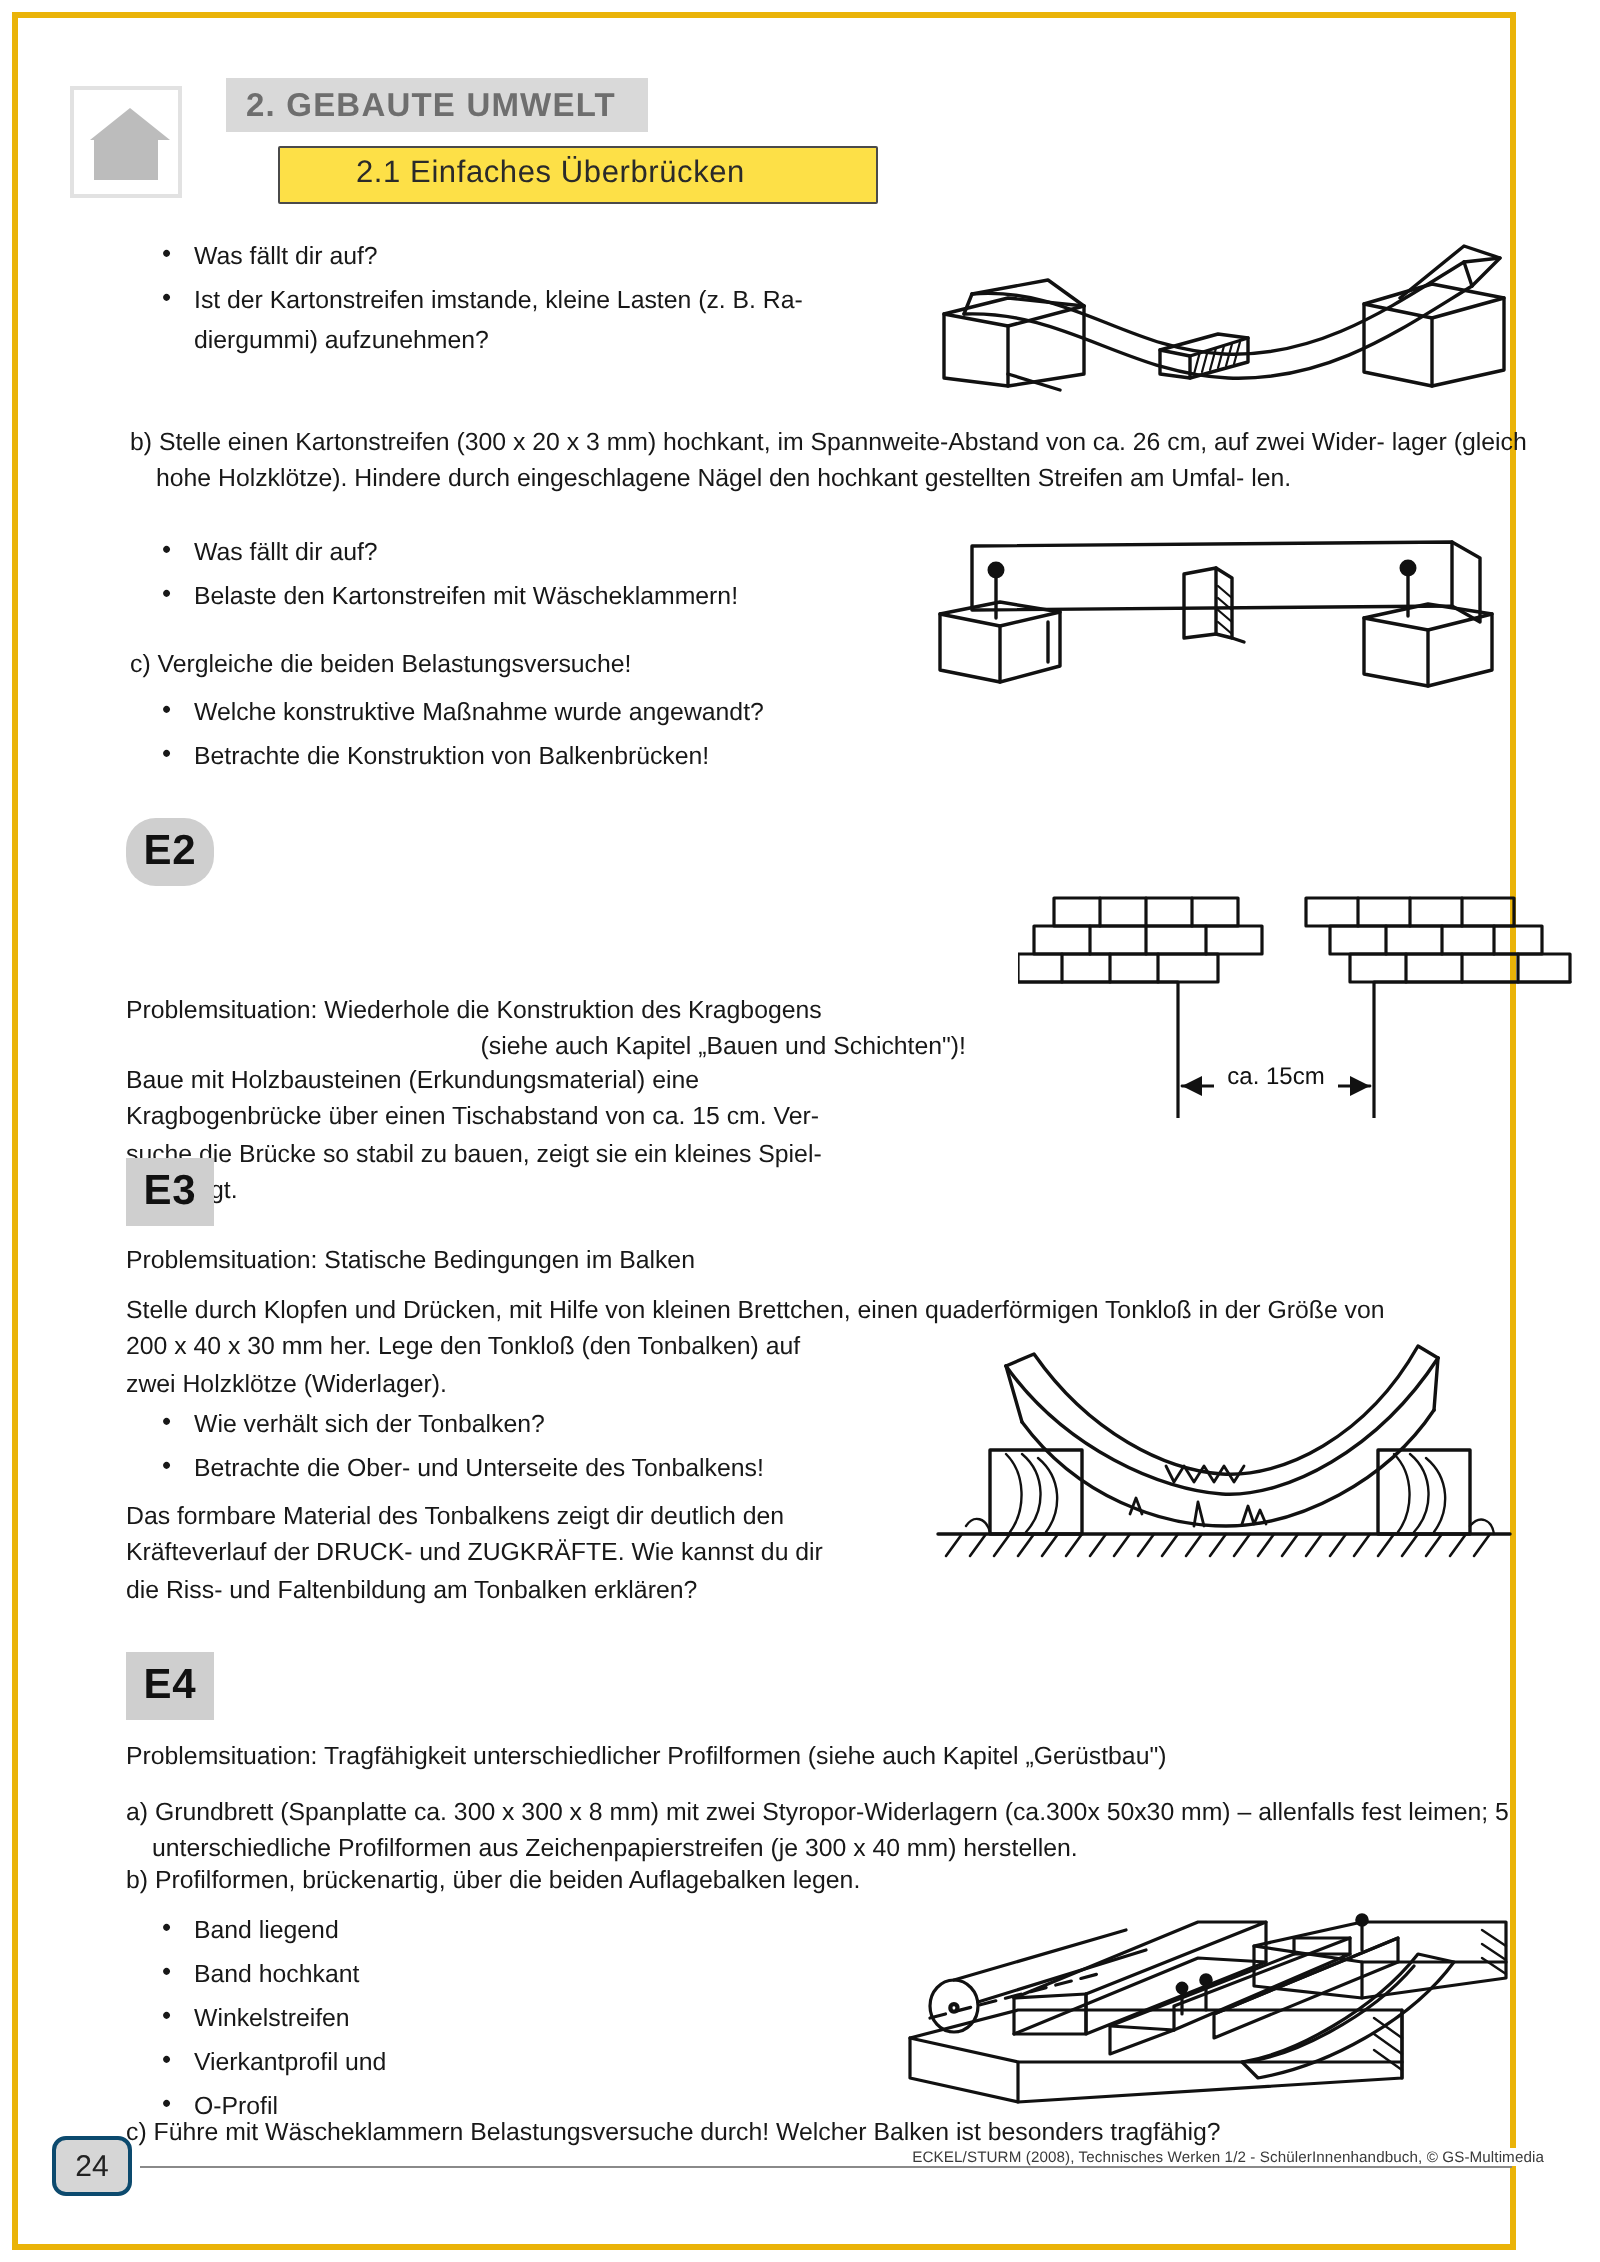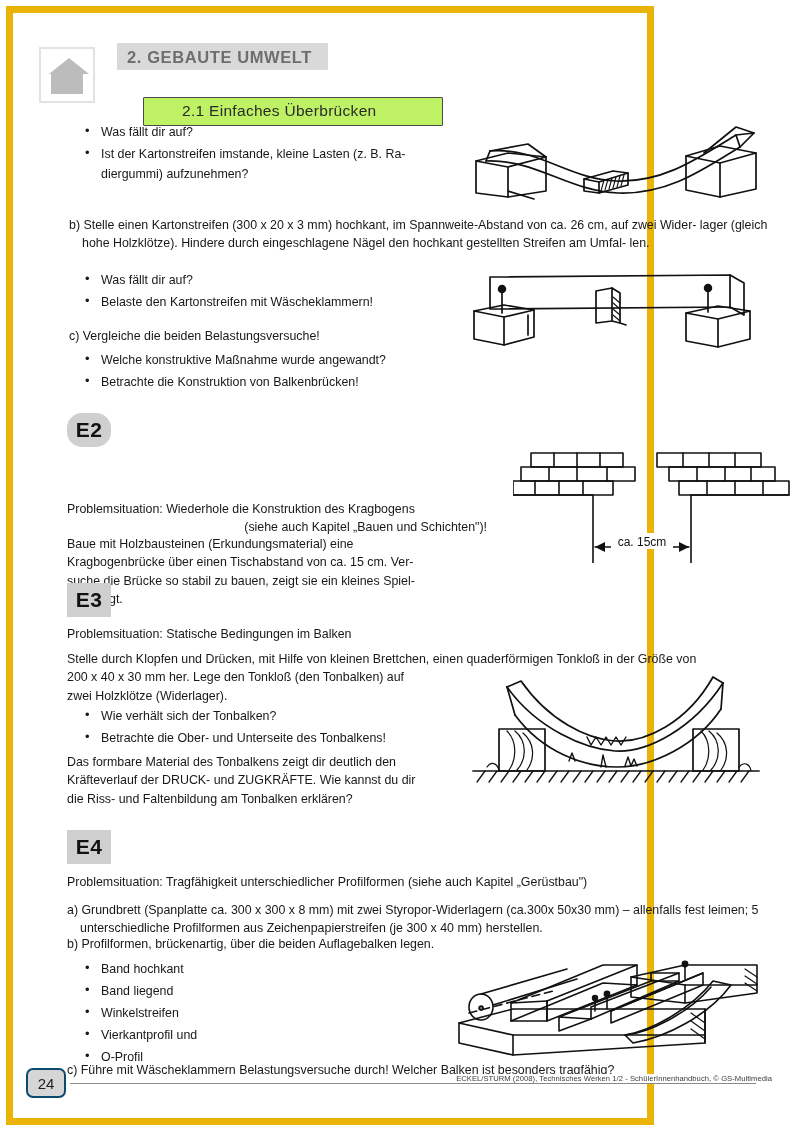--- a/index.html
+++ b/index.html
@@ -11,22 +11,22 @@
     width: 800px; height: 1131px;
     font-family: "Liberation Sans", sans-serif;
     color: #1a1a1a;
     position: relative;
     overflow: hidden;
   }
   
   #page {
     position: absolute;
     left: 6px; top: 6px;
-    width: 648px; height: 1119px;
-    border: 7px solid #eab308;
+    width: 752px; height: 1119px;
+    border: 3px solid #eab308;
     background: #fff;
   }
   #page-inner {
     position: absolute;
     left: 0; top: 0; right: 0; bottom: 0;
     padding: 0;
   }
 
   
   .header {
@@ -68,22 +68,21 @@
     color: #6e6e6e;
     letter-spacing: 0.6px;
     line-height: 22px;
   }
   .section-pill {
     position: absolute;
     left: 104px; top: 44px;
     width: 300px; height: 29px;
     border: 1px solid #4a4a4a;
     border-radius: 1px;
-    background: #bef264;
-    margin-top: 20px;
+    background: #fde047;
   }
   .section-pill span {
     position: absolute;
     left: 38px; top: 4px;
     font-size: 15.5px;
     color: #2a2a2a;
     letter-spacing: 0.3px;
   }
 
   
@@ -433,22 +432,22 @@
   <div class="tblock" style="left:54px; top:860px; width:706px;">Problemsituation: Tragfähigkeit unterschiedlicher Profilformen (siehe auch Kapitel „Gerüstbau")</div>
 
   <div class="tblock hang" style="left:54px; top:888px; width:706px;">
     <span>a) Grundbrett (Spanplatte ca. 300 x 300 x 8 mm) mit zwei Styropor-Widerlagern (ca.300x 50x30 mm) – allenfalls</span>
     <span>fest leimen; 5 unterschiedliche Profilformen aus Zeichenpapierstreifen (je 300 x 40 mm) herstellen.</span>
   </div>
 
   <div class="tblock" style="left:54px; top:922px; width:706px;">b) Profilformen, brückenartig, über die beiden Auflagebalken legen.</div>
 
   <ul class="ul" style="left:68px; top:946px; width:330px;">
+    <li>Band liegend</li>
     <li>Band hochkant</li>
-    <li>Band liegend</li>
     <li>Winkelstreifen</li>
     <li>Vierkantprofil und</li>
     <li>O-Profil</li>
   </ul>
 
   <div class="fig" style="left:442px; top:938px;">
     <svg width="314" height="112" viewBox="0 0 314 112">
       <g fill="none" stroke="#111" stroke-width="1.6" stroke-linejoin="round" stroke-linecap="round">
 
         <path d="M4 72 L58 58 L250 58 L250 92 L58 104 L4 92 Z"></path>

